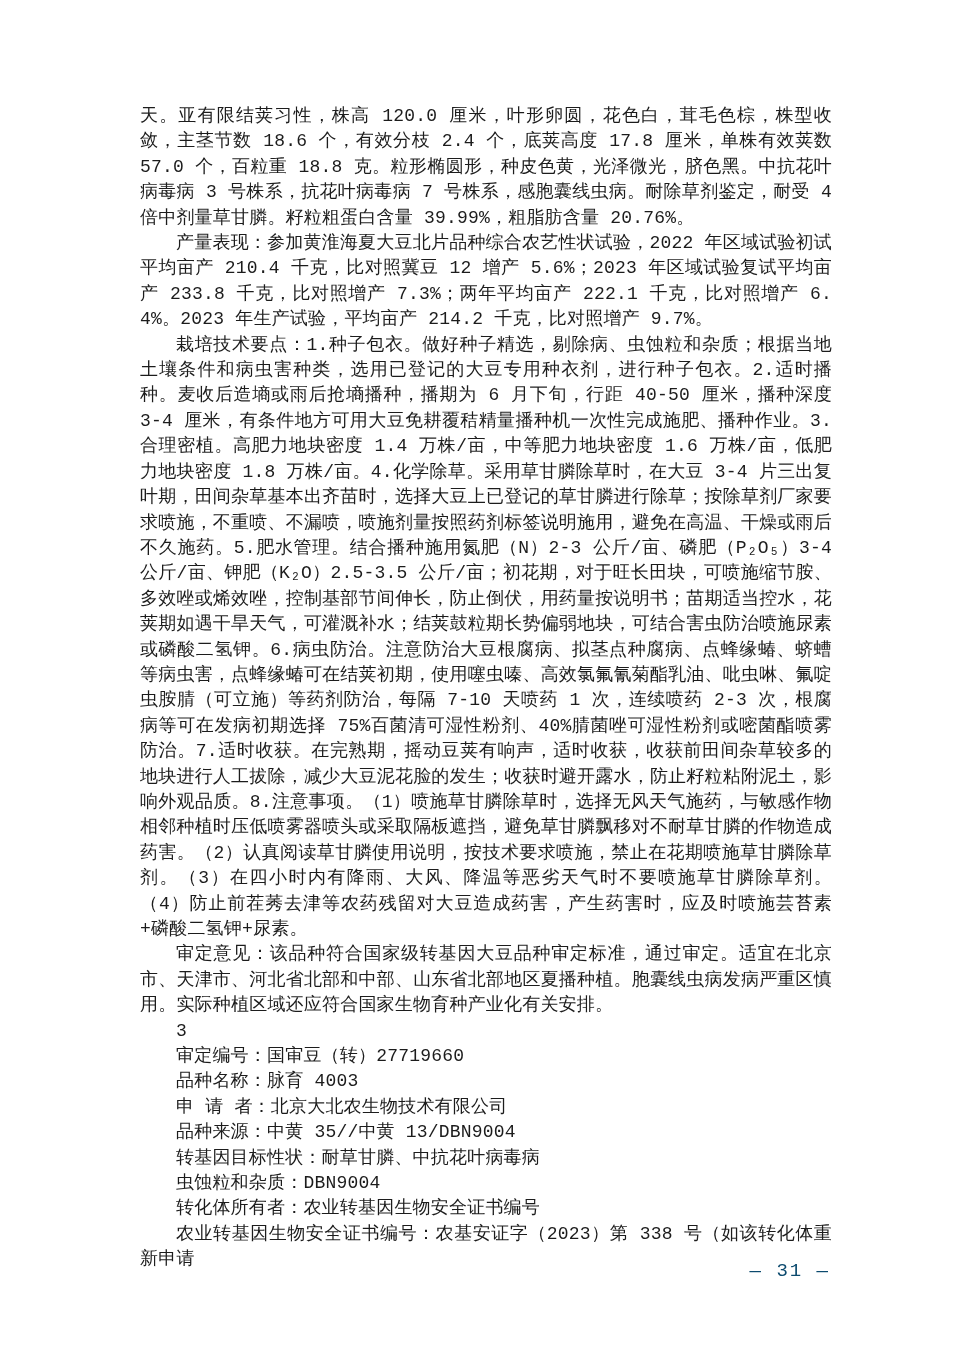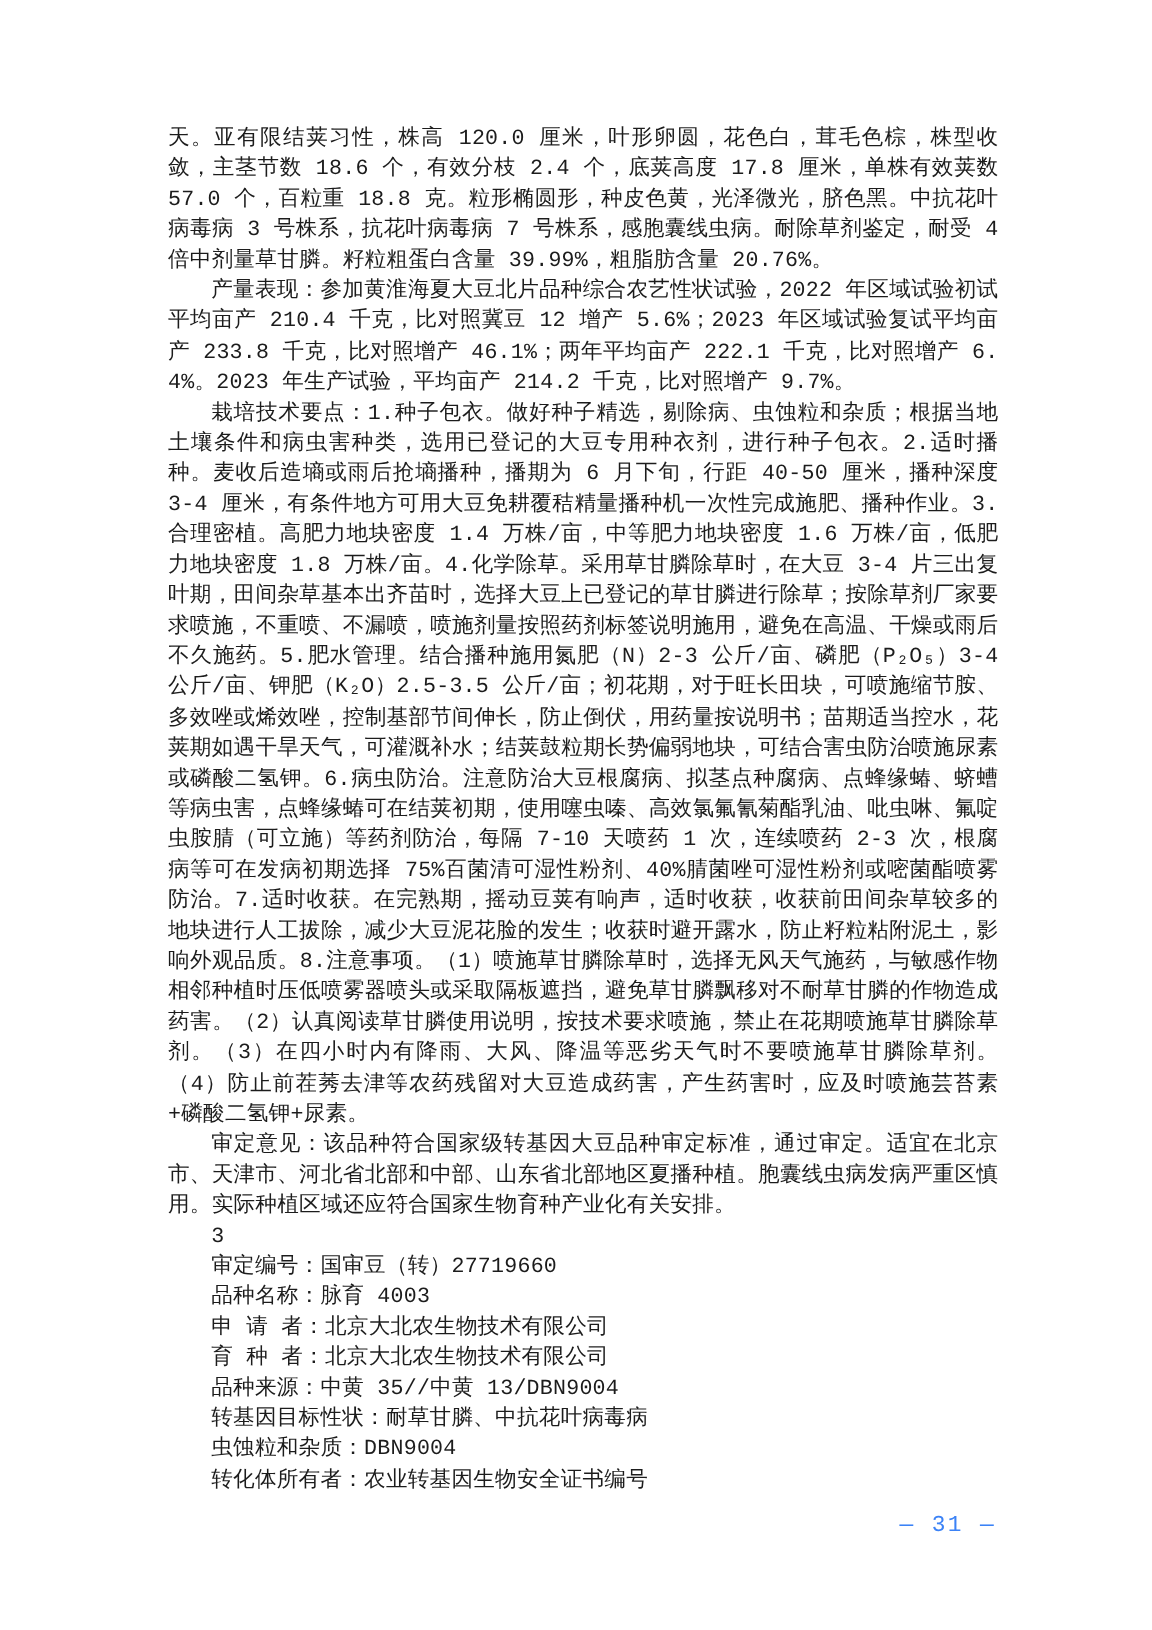--- a/index.html
+++ b/index.html
@@ -33,37 +33,37 @@
   .doc p.indent {
     text-indent: 2em;
   }
   .page-num {
     position: absolute;
     top: 1258px;
     right: 130px;
     font-size: 19px;
     line-height: 26px;
     letter-spacing: 2px;
-    color: #3b82f6;
+    color: #0c4a6e;
     white-space: nowrap;
   }
 </style>
 </head>
 <body>
 
 <div class="page">
   <div class="doc">
     <p class="line">天。亚有限结荚习性，株高 120.0 厘米，叶形卵圆，花色白，茸毛色棕，株型收敛，主茎节数 18.6 个，有效分枝 2.4 个，底荚高度 17.8 厘米，单株有效荚数 57.0 个，百粒重 18.8 克。粒形椭圆形，种皮色黄，光泽微光，脐色黑。中抗花叶病毒病 3 号株系，抗花叶病毒病 7 号株系，感胞囊线虫病。耐除草剂鉴定，耐受 4 倍中剂量草甘膦。籽粒粗蛋白含量 39.99%，粗脂肪含量 20.76%。</p>
-    <p class="line indent">产量表现：参加黄淮海夏大豆北片品种综合农艺性状试验，2022 年区域试验初试平均亩产 210.4 千克，比对照冀豆 12 增产 5.6%；2023 年区域试验复试平均亩产 233.8 千克，比对照增产 46.1%；两年平均亩产 222.1 千克，比对照增产 6.4%。2023 年生产试验，平均亩产 214.2 千克，比对照增产 9.7%。</p>
+    <p class="line indent">产量表现：参加黄淮海夏大豆北片品种综合农艺性状试验，2022 年区域试验初试平均亩产 210.4 千克，比对照冀豆 12 增产 5.6%；2023 年区域试验复试平均亩产 233.8 千克，比对照增产 7.3%；两年平均亩产 222.1 千克，比对照增产 6.4%。2023 年生产试验，平均亩产 214.2 千克，比对照增产 9.7%。</p>
     <p class="line indent">栽培技术要点：1.种子包衣。做好种子精选，剔除病、虫蚀粒和杂质；根据当地土壤条件和病虫害种类，选用已登记的大豆专用种衣剂，进行种子包衣。2.适时播种。麦收后造墒或雨后抢墒播种，播期为 6 月下旬，行距 40-50 厘米，播种深度 3-4 厘米，有条件地方可用大豆免耕覆秸精量播种机一次性完成施肥、播种作业。3.合理密植。高肥力地块密度 1.4 万株/亩，中等肥力地块密度 1.6 万株/亩，低肥力地块密度 1.8 万株/亩。4.化学除草。采用草甘膦除草时，在大豆 3-4 片三出复叶期，田间杂草基本出齐苗时，选择大豆上已登记的草甘膦进行除草；按除草剂厂家要求喷施，不重喷、不漏喷，喷施剂量按照药剂标签说明施用，避免在高温、干燥或雨后不久施药。5.肥水管理。结合播种施用氮肥（N）2-3 公斤/亩、磷肥（P₂O₅）3-4 公斤/亩、钾肥（K₂O）2.5-3.5 公斤/亩；初花期，对于旺长田块，可喷施缩节胺、多效唑或烯效唑，控制基部节间伸长，防止倒伏，用药量按说明书；苗期适当控水，花荚期如遇干旱天气，可灌溉补水；结荚鼓粒期长势偏弱地块，可结合害虫防治喷施尿素或磷酸二氢钾。6.病虫防治。注意防治大豆根腐病、拟茎点种腐病、点蜂缘蝽、蛴螬等病虫害，点蜂缘蝽可在结荚初期，使用噻虫嗪、高效氯氟氰菊酯乳油、吡虫啉、氟啶虫胺腈（可立施）等药剂防治，每隔 7-10 天喷药 1 次，连续喷药 2-3 次，根腐病等可在发病初期选择 75%百菌清可湿性粉剂、40%腈菌唑可湿性粉剂或嘧菌酯喷雾防治。7.适时收获。在完熟期，摇动豆荚有响声，适时收获，收获前田间杂草较多的地块进行人工拔除，减少大豆泥花脸的发生；收获时避开露水，防止籽粒粘附泥土，影响外观品质。8.注意事项。（1）喷施草甘膦除草时，选择无风天气施药，与敏感作物相邻种植时压低喷雾器喷头或采取隔板遮挡，避免草甘膦飘移对不耐草甘膦的作物造成药害。（2）认真阅读草甘膦使用说明，按技术要求喷施，禁止在花期喷施草甘膦除草剂。（3）在四小时内有降雨、大风、降温等恶劣天气时不要喷施草甘膦除草剂。（4）防止前茬莠去津等农药残留对大豆造成药害，产生药害时，应及时喷施芸苔素+磷酸二氢钾+尿素。</p>
     <p class="line indent">审定意见：该品种符合国家级转基因大豆品种审定标准，通过审定。适宜在北京市、天津市、河北省北部和中部、山东省北部地区夏播种植。胞囊线虫病发病严重区慎用。实际种植区域还应符合国家生物育种产业化有关安排。</p>
     <p class="line indent">3</p>
     <p class="line indent">审定编号：国审豆（转）27719660</p>
     <p class="line indent">品种名称：脉育 4003</p>
     <p class="line indent">申 请 者：北京大北农生物技术有限公司</p>
-    <p class="line indent">育 种 者：北京大北农生物技术有限公司</p>
     <p class="line indent">品种来源：中黄 35//中黄 13/DBN9004</p>
     <p class="line indent">转基因目标性状：耐草甘膦、中抗花叶病毒病</p>
     <p class="line indent">虫蚀粒和杂质：DBN9004</p>
     <p class="line indent">转化体所有者：农业转基因生物安全证书编号</p>
+    <p class="line indent">农业转基因生物安全证书编号：农基安证字（2023）第 338 号（如该转化体重新申请</p>
   </div>
   <div class="page-num">— 31 —</div>
 </div>
 
 </body></html>

